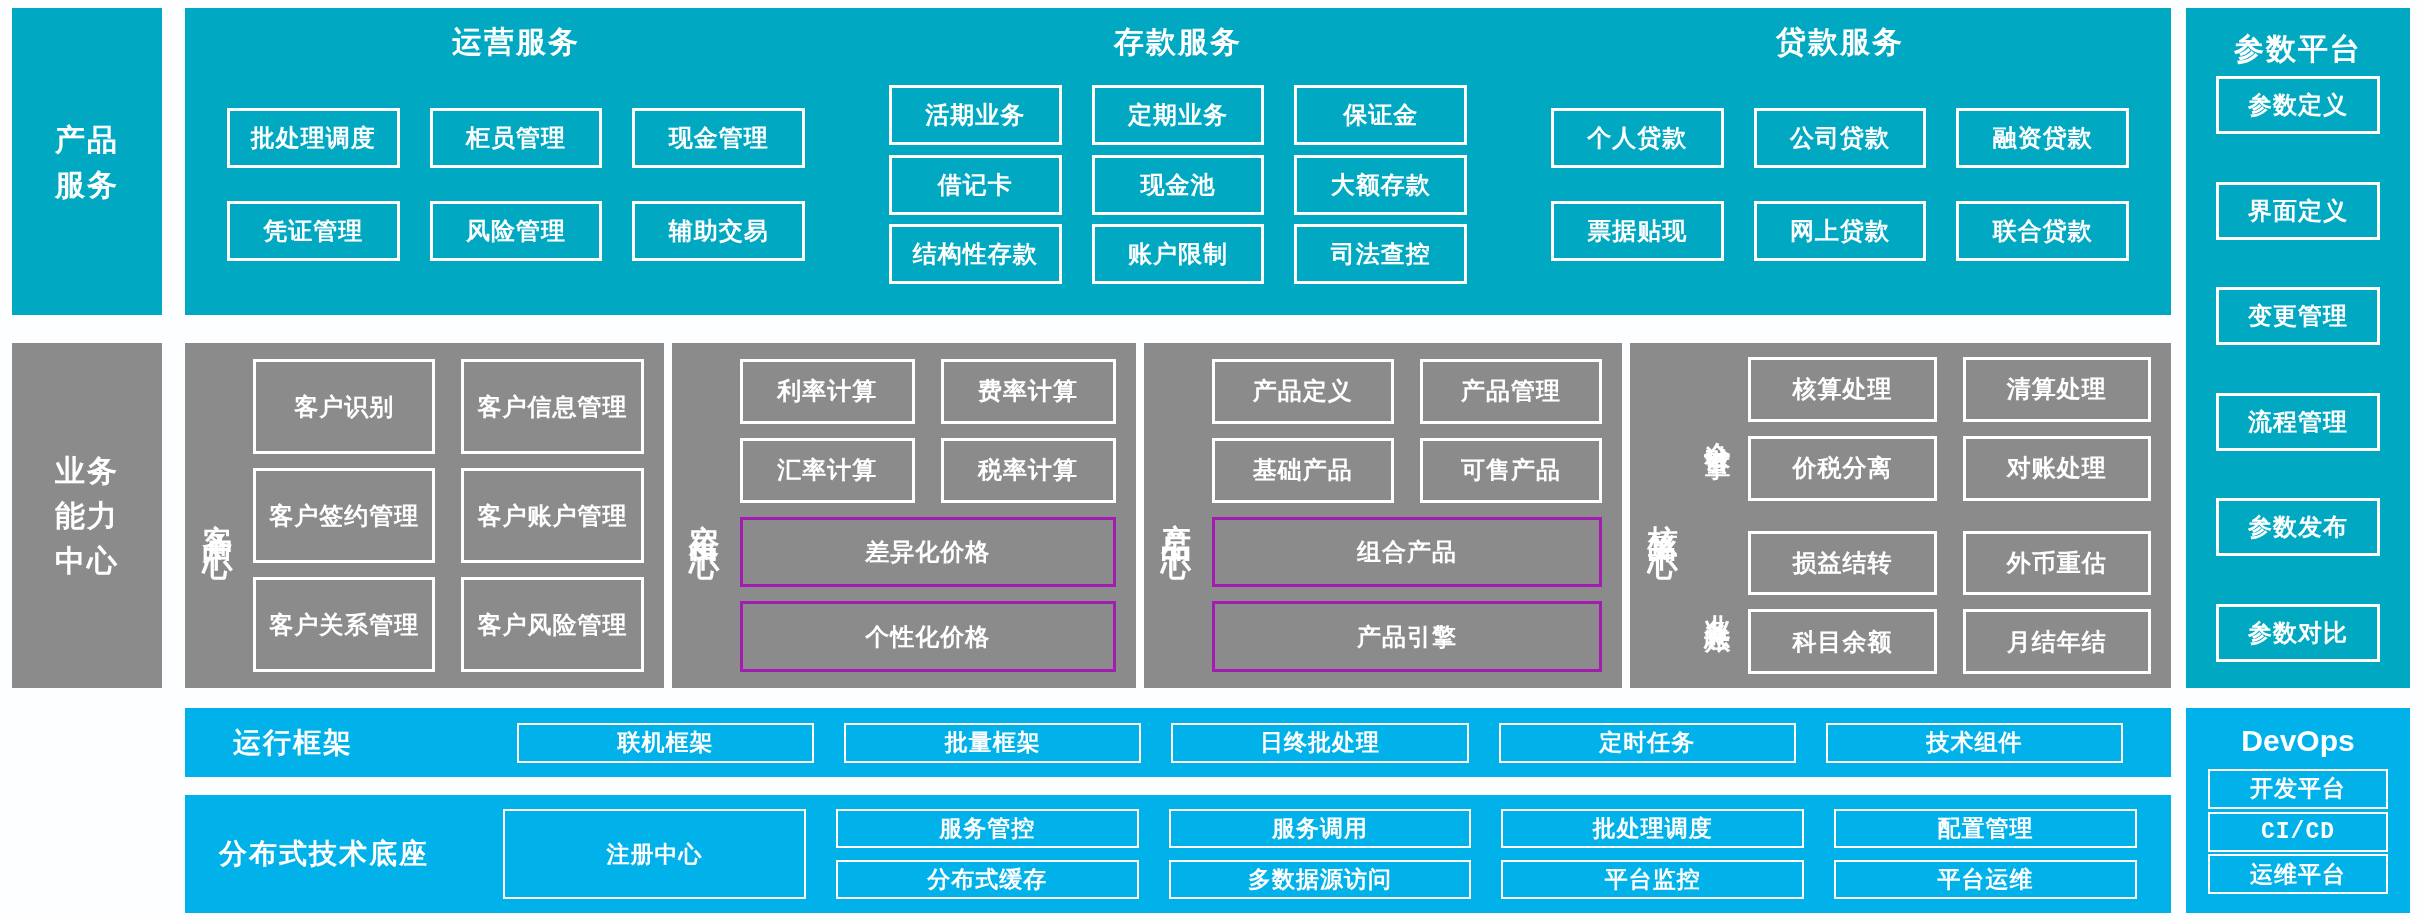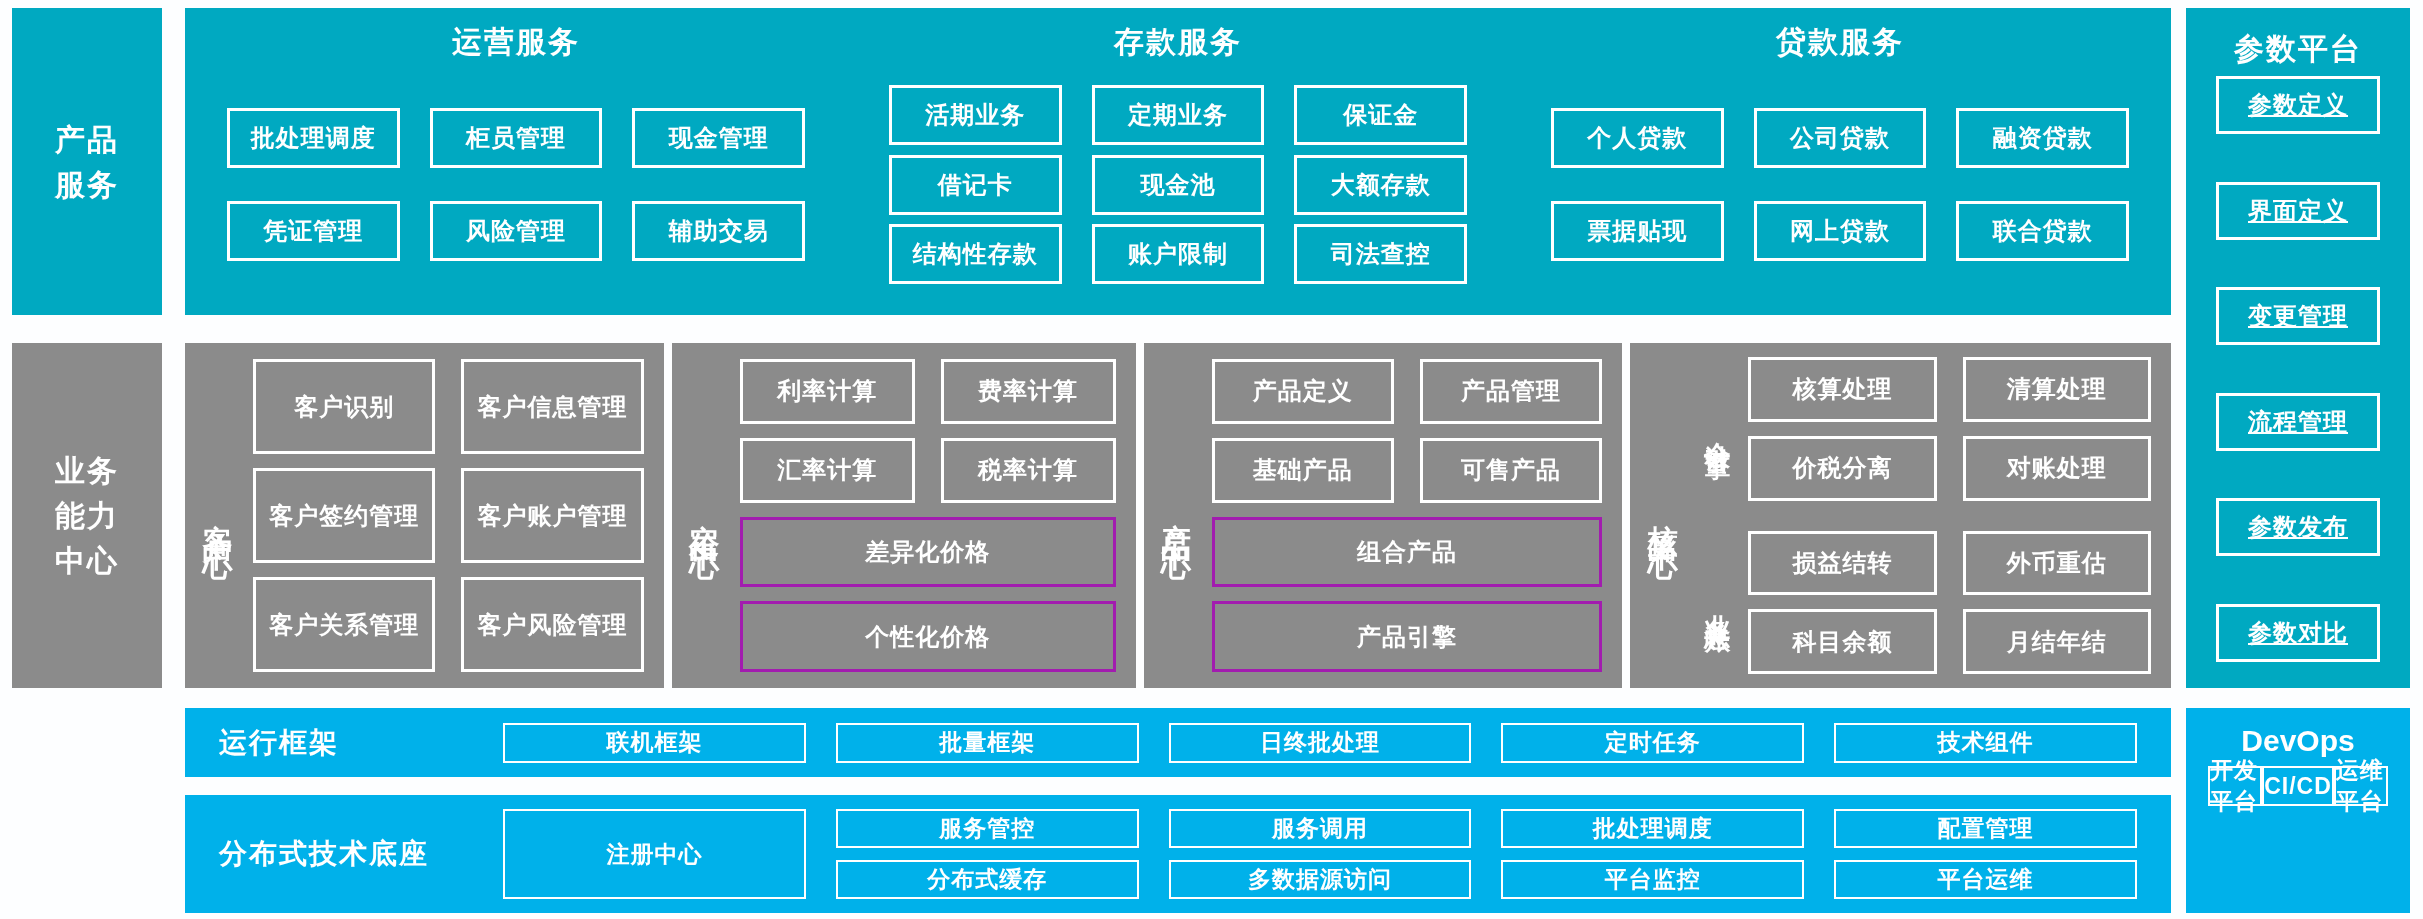--- a/index.html
+++ b/index.html
@@ -71,44 +71,44 @@
   .acct-body{flex:1;display:flex;flex-direction:column;gap:30px;padding:14px 20px 14px 0;}
   .acct-group{flex:1;display:flex;gap:6px;}
   .sublabel{
     width:48px;display:flex;align-items:center;justify-content:center;
     writing-mode:vertical-rl;text-orientation:upright;
     font-size:26px;font-weight:bold;letter-spacing:4px;
   }
   .acct-grid{flex:1;display:grid;grid-template-columns:1fr 1fr;gap:14px 26px;}
 
   
-  .trow{display:flex;align-items:center;gap:34px;padding:0 34px;}
+  .trow{display:flex;align-items:center;gap:34px;padding:0 48px;}
   .trow-label{width:250px;font-size:28px;font-weight:bold;letter-spacing:2px;}
   .tgrid{flex:1;display:grid;grid-template-columns:repeat(5,1fr);gap:30px;align-items:center;}
   .tbox{
     border:2px solid #ffffff;height:40px;display:flex;align-items:center;justify-content:center;
     font-size:23px;font-weight:bold;box-sizing:border-box;letter-spacing:1px;
   }
   .trow2{align-items:stretch;padding:14px 34px;}
   .trow2 .trow-label{display:flex;align-items:center;}
   .tgrid2{flex:1;display:grid;grid-template-columns:repeat(5,1fr);gap:30px;}
   .registry{height:auto;}
   .stack{display:flex;flex-direction:column;gap:12px;}
   .stack .tbox{flex:1;height:auto;}
 
   
   .pp{display:flex;flex-direction:column;padding:14px 30px 26px;}
   .pp-title{height:54px;display:flex;align-items:center;justify-content:center;
     font-size:30px;font-weight:bold;letter-spacing:2px;}
-  .pp-body{flex:1;display:flex;flex-direction:column;justify-content:space-between;text-decoration:underline;}
+  .pp-body{flex:1;display:flex;flex-direction:column;justify-content:space-between;}
   .pp-body .box{height:58px;}
   .devops{display:flex;flex-direction:column;padding:8px 22px 16px;}
   .devops-title{height:50px;display:flex;align-items:center;justify-content:center;
     font-size:30px;font-weight:bold;}
-  .devops-body{flex:1;display:flex;justify-content:space-evenly;}
+  .devops-body{flex:1;display:flex;flex-direction:column;justify-content:space-evenly;font-family:Liberation Mono, monospace;}
   .devops-body .tbox{height:40px;}
 </style>
 </head>
 <body>
 
 <div class="page">
   <div class="grid">
 
     <div class="rail teal c1 r1">产品
 服务</div>

